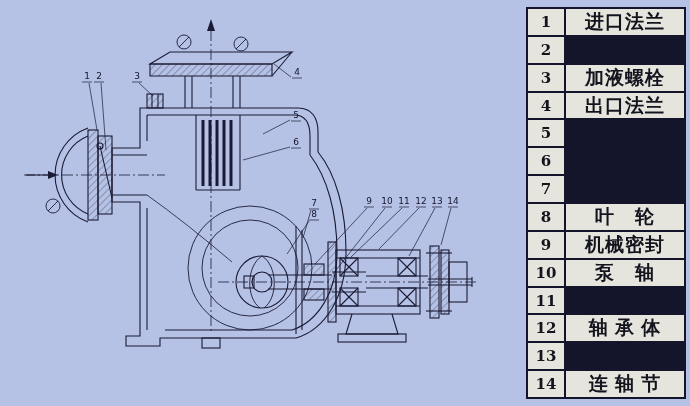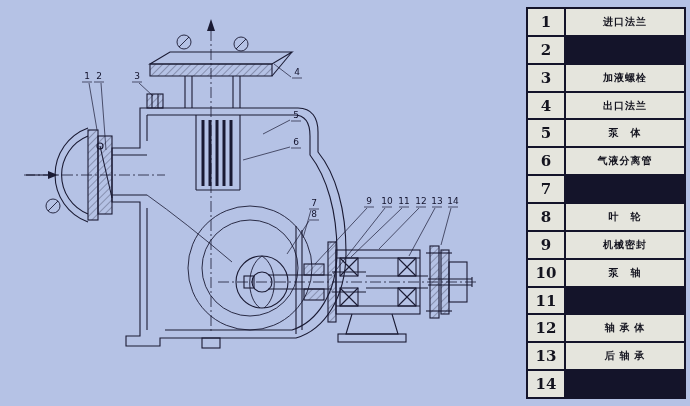--- a/index.html
+++ b/index.html
@@ -18,21 +18,21 @@
   .tr{flex:1;display:flex;border-bottom:2px solid #14142a;min-height:0;}
   .tr:last-child{border-bottom:none;}
   .td{
     display:flex;align-items:center;justify-content:center;
     background:#e5e5dd;color:#14141f;font-weight:bold;min-width:0;
   }
   .td.num{
     width:36px;flex:none;border-right:2px solid #14142a;
     font-family:"DejaVu Serif","Liberation Serif",serif;font-size:15px;
   }
-  .td.label{flex:1;font-size:10px;letter-spacing:1px;white-space:nowrap;}
+  .td.label{flex:1;font-size:19px;letter-spacing:1px;white-space:nowrap;}
 </style>
 </head>
 <body>
 
 <div class="diagram-wrap">
 <svg width="524" height="406" viewBox="0 0 524 406" fill="none" stroke="#1a1a33" stroke-width="1.1">
 
   <defs>
     <pattern id="hatch" width="5" height="5" patternUnits="userSpaceOnUse" patternTransform="rotate(45)">
       <line x1="0" y1="0" x2="0" y2="5" stroke="#1a1a33" stroke-width="0.6"></line>
@@ -265,25 +265,23 @@
   <div class="tr">
       <div class="td num">3</div>
       <div class="td label">加液螺栓</div>
     </div>
   <div class="tr">
       <div class="td num">4</div>
       <div class="td label">出口法兰</div>
     </div>
   <div class="tr">
       <div class="td num">5</div>
-      <div class="td label">泵　体</div>
     </div>
   <div class="tr">
       <div class="td num">6</div>
-      <div class="td label">气液分离管</div>
     </div>
   <div class="tr">
       <div class="td num">7</div>
     </div>
   <div class="tr">
       <div class="td num">8</div>
       <div class="td label">叶　轮</div>
     </div>
   <div class="tr">
       <div class="td num">9</div>
@@ -295,18 +293,18 @@
     </div>
   <div class="tr">
       <div class="td num">11</div>
     </div>
   <div class="tr">
       <div class="td num">12</div>
       <div class="td label">轴 承 体</div>
     </div>
   <div class="tr">
       <div class="td num">13</div>
-      <div class="td label">后 轴 承</div>
     </div>
   <div class="tr">
       <div class="td num">14</div>
+      <div class="td label">连 轴 节</div>
     </div>
 </div>
 
 </body></html>

